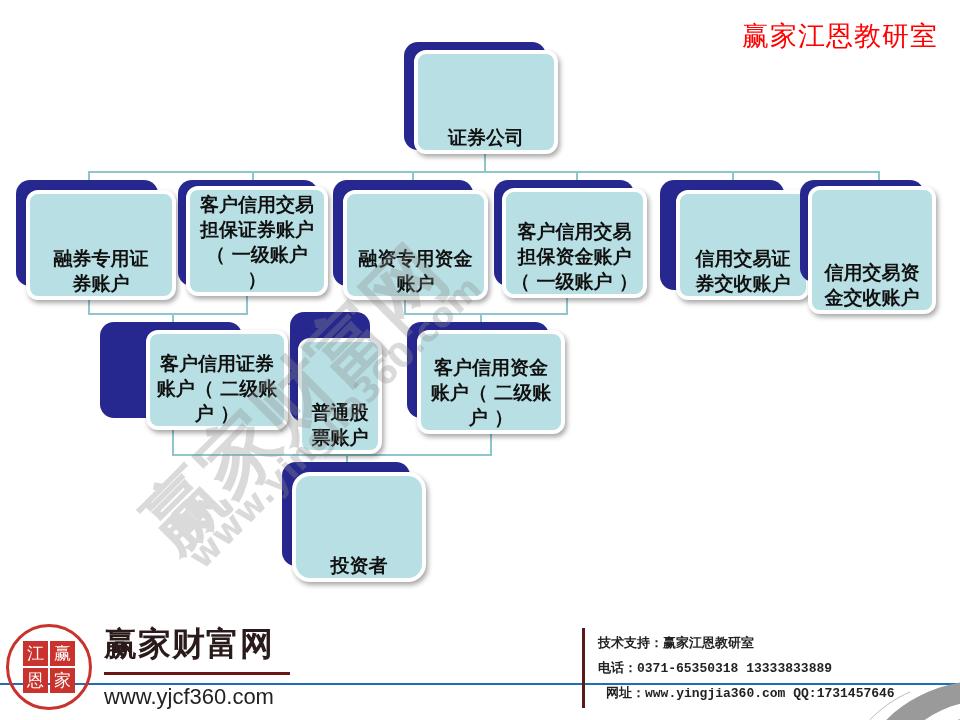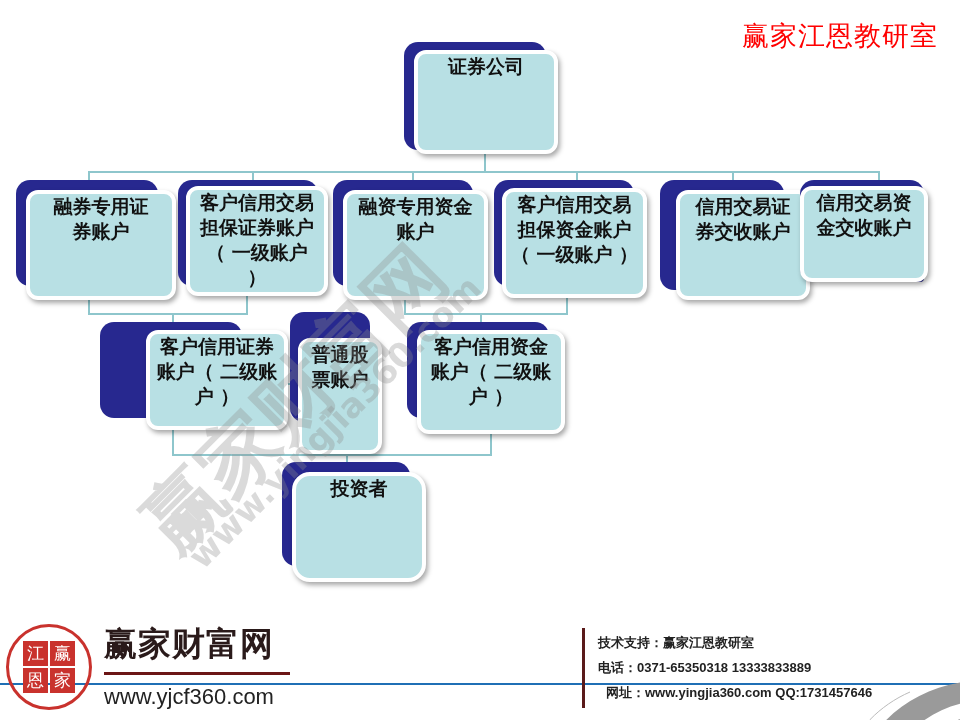--- a/index.html
+++ b/index.html
@@ -19,21 +19,21 @@
   }
   .node { position: absolute; }
   .node .shadow {
     position: absolute; background: #27288f;
     border-radius: 14px 14px 4px 14px;
   }
   .node .face {
     position: absolute; background: #b8e0e4;
     border: 4px solid #ffffff; border-radius: 12px;
     box-shadow: 2px 3px 5px rgba(0,0,0,0.35);
-    display: flex; align-items: flex-start; justify-content: center;
+    display: flex; align-items: flex-end; justify-content: center;
     text-align: center; box-sizing: border-box;
   }
   .node .label {
     font-weight: bold; color: #111111; font-size: 19px; line-height: 25px;
     white-space: pre-line; padding: 0 4px;
   }
   .watermark {
     position: absolute; color: rgba(140,140,140,0.32);
     font-weight: bold; transform: rotate(-45deg); transform-origin: left top;
     pointer-events: none; white-space: nowrap;
@@ -61,21 +61,21 @@
     position: absolute; left: 104px; top: 672px; width: 186px; height: 3px; background: #6b1515;
   }
   .brand-url {
     position: absolute; left: 104px; top: 684px; font-family: "Liberation Sans", sans-serif;
     font-size: 22px; color: #222222;
   }
   .footer-divider {
     position: absolute; left: 582px; top: 628px; width: 3px; height: 80px; background: #5a1a1a;
   }
   .contact {
-    position: absolute; left: 598px; font-family: Liberation Sans, sans-serif;
+    position: absolute; left: 598px; font-family: Liberation Mono, monospace;
     font-weight: bold; font-size: 13px; color: #222222; white-space: nowrap;
   }
   .corner-swoosh {
     position: absolute; right: -30px; bottom: -40px; width: 150px; height: 110px;
   }
 </style>
 </head>
 <body>
 
 <div class="header-title">赢家江恩教研室</div>
@@ -156,21 +156,21 @@
 <div class="node" style="left:660px;top:180px;">
   <div class="shadow" style="left:0;top:0;width:124px;height:110px;"></div>
   <div class="face" style="left:16px;top:10px;width:134px;height:110px;">
     <span class="label">信用交易证
 券交收账户</span>
   </div>
 </div>
 
 <div class="node" style="left:800px;top:180px;">
   <div class="shadow" style="left:0;top:0;width:124px;height:102px;"></div>
-  <div class="face" style="left:0;top:6px;width:128px;height:96px;">
+  <div class="face" style="left:8px;top:6px;width:128px;height:128px;">
     <span class="label">信用交易资
 金交收账户</span>
   </div>
 </div>
 
 <div class="node" style="left:100px;top:322px;">
   <div class="shadow" style="left:0;top:0;width:142px;height:96px;"></div>
   <div class="face" style="left:10px;top:8px;width:142px;height:100px;margin-left:36px;">
     <span class="label">客户信用证券
 账户（ 二级账

